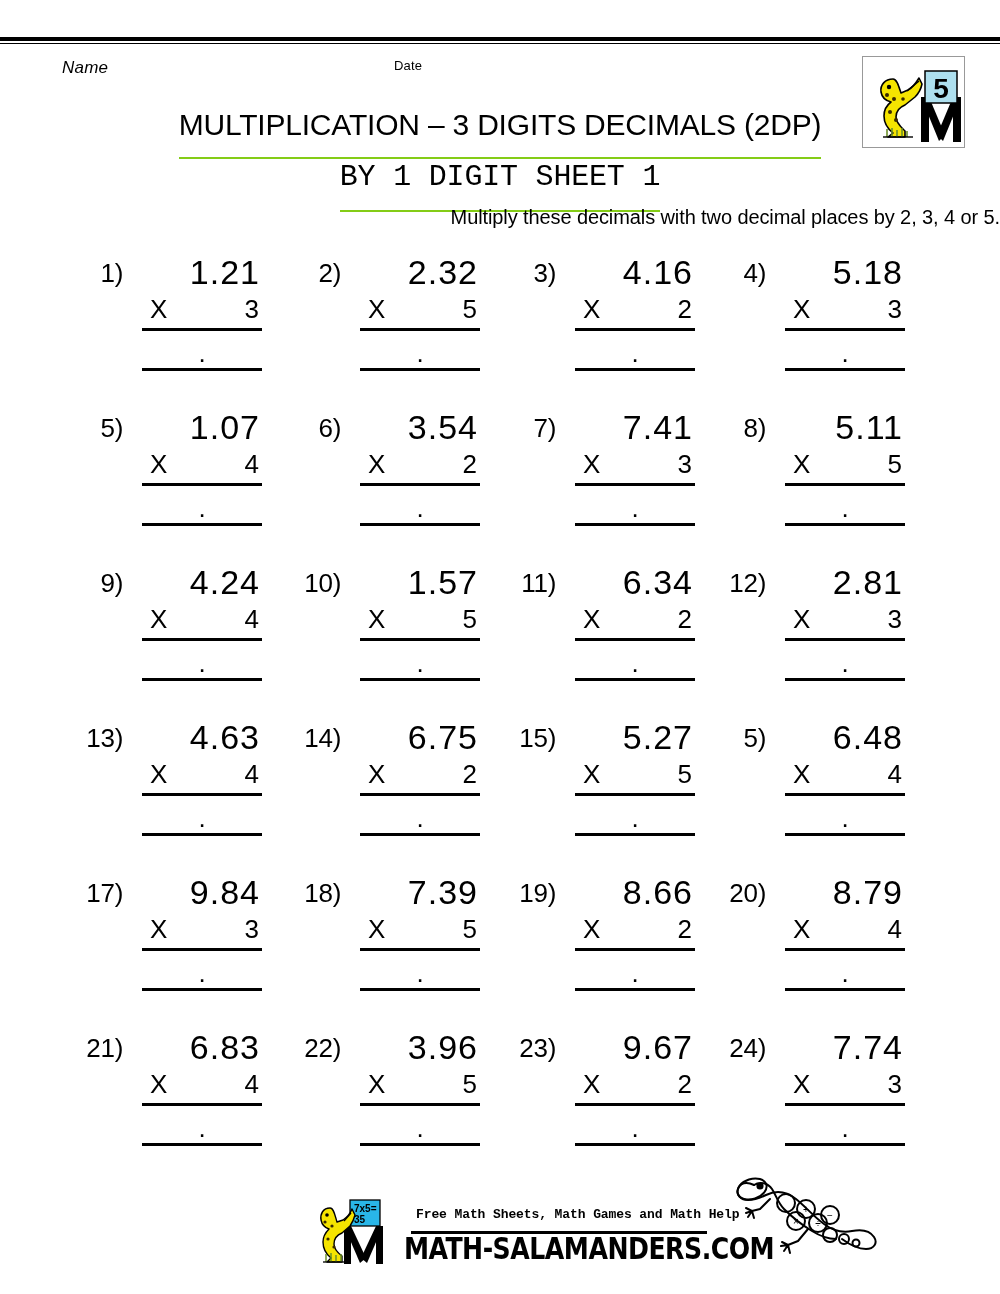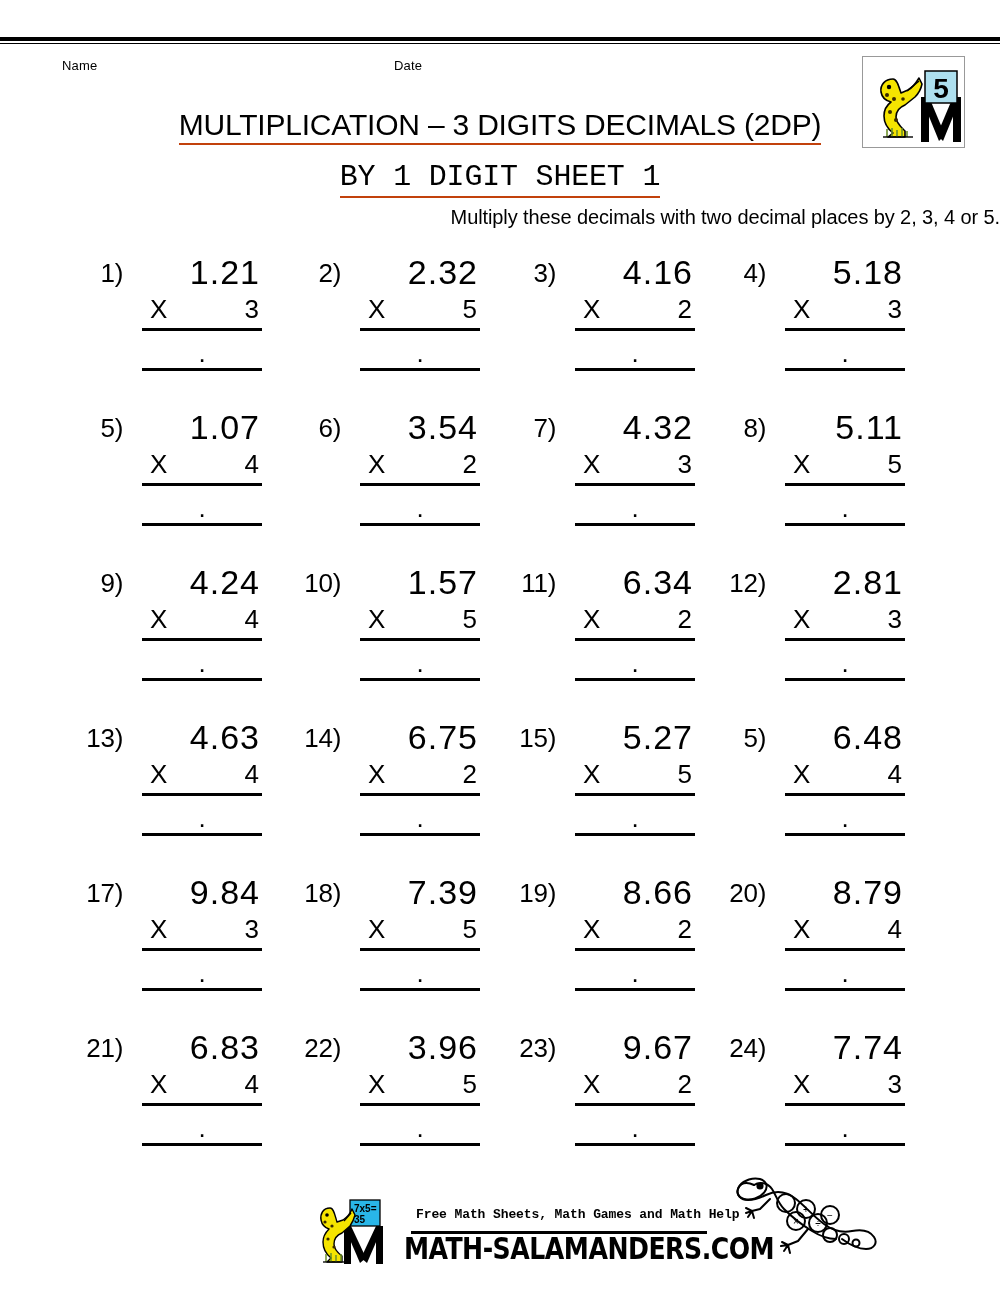--- a/index.html
+++ b/index.html
@@ -27,22 +27,23 @@
     border-bottom: 1px solid #000;
     box-sizing: border-box;
     background: #fff;
   }
 
   
   .name-label {
     position: absolute;
     left: 62px;
     top: 58px;
-    font-size: 13px;
+    font-size: 17px;
     letter-spacing: .2px;
+    font-style: italic;
   }
   .date-label {
     position: absolute;
     left: 394px;
     top: 58px;
     font-size: 13px;
     letter-spacing: .2px;
   }
 
   
@@ -64,22 +65,22 @@
     width: 1000px;
     text-align: center;
     font-size: 30px;
     font-weight: 400;
     letter-spacing: -0.2px;
     white-space: nowrap;
   }
   .title1 { top: 108px; }
   .title2 { top: 160px; font-family: Liberation Mono, monospace; }
   .title1 > span, .title2 > span {
-    border-bottom: 2px solid #c2410c;
-    padding-bottom: 2px;
+    border-bottom: 2px solid #84cc16;
+    padding-bottom: 16px;
   }
   .subtitle {
     position: absolute;
     top: 206px;
     width: 1000px;
     text-align: right;
     font-size: 20px;
     letter-spacing: -0.1px;
   }
 
@@ -333,21 +334,21 @@
             <span class="mult">2</span>
           </div>
           <div class="answer-row">
             <span class="dot">.</span>
           </div>
         </div>
       </div>
       <div class="prob c2">
         <div class="pnum">7)</div>
         <div class="pbody">
-          <div class="line-top">4.32</div>
+          <div class="line-top">7.41</div>
           <div class="line-mul">
             <span class="op">X</span>
             <span class="mult">3</span>
           </div>
           <div class="answer-row">
             <span class="dot">.</span>
           </div>
         </div>
       </div>
       <div class="prob c3">

